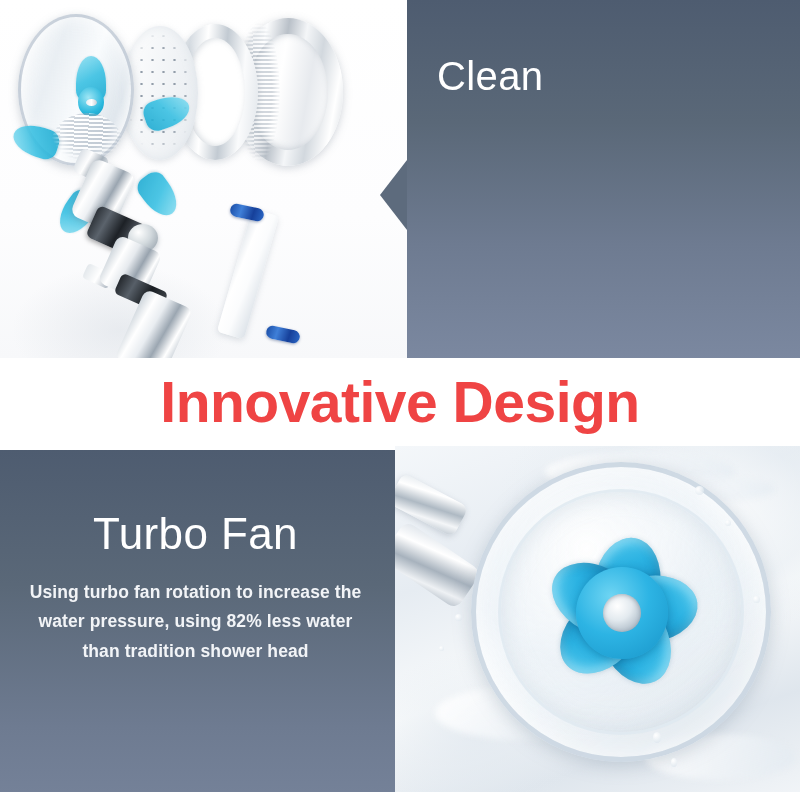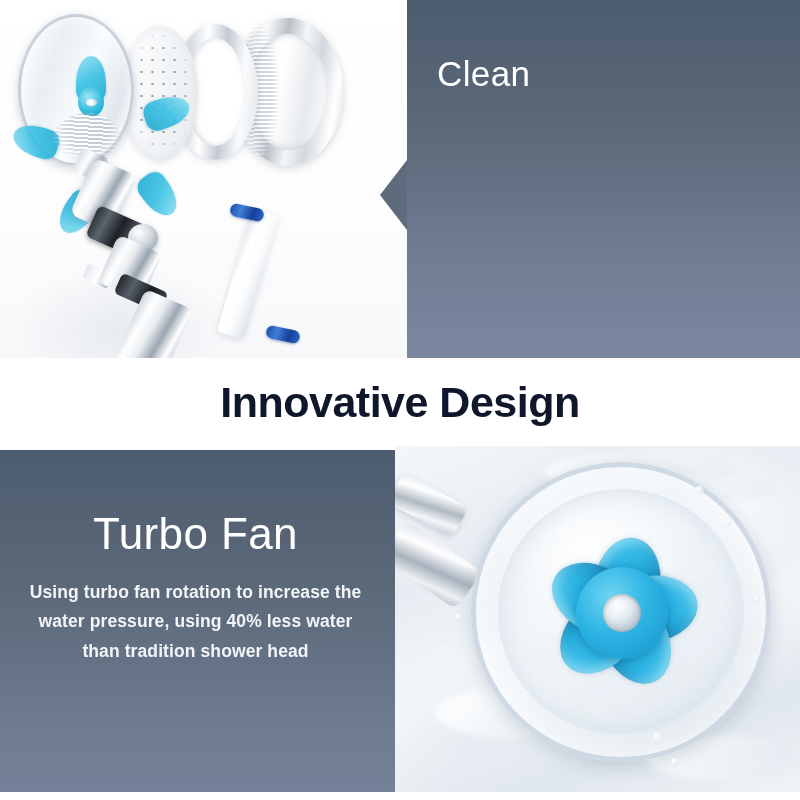--- a/index.html
+++ b/index.html
@@ -170,34 +170,34 @@
     background:linear-gradient(180deg,#4e5c70 0%,#5a6878 34%,#6e7b91 68%,#7b88a0 100%);
     padding:56px 34px 0 30px;
   }
   .panel-clean .notch {
     position:absolute; left:-27px; top:160px; width:0; height:0;
     border-top:35px solid transparent;
     border-bottom:35px solid transparent;
     border-right:27px solid #5d6b7d;
   }
   .heading-clean {
-    color:#ffffff; font-size:35px; font-weight:400; letter-spacing:.4px;
+    color:#ffffff; font-size:40px; font-weight:400; letter-spacing:.4px;
     line-height:1; margin-bottom:22px;
   }
   .body-clean {
     color:#f2f4f7; font-size:17.5px; font-weight:700; line-height:1.62; letter-spacing:.1px;
   }
 
   
   .band-title {
     position:absolute; left:0; top:358px; width:800px; height:88px;
     background:#ffffff; display:flex; align-items:center; justify-content:center;
   }
   .band-title h1 {
-    color:#0f172a; font-size:43px; font-weight:700; letter-spacing:-.5px; line-height:1;
+    color:#ef4444; font-size:57px; font-weight:700; letter-spacing:-.5px; line-height:1;
   }
 
   
   .bottom-section { position:absolute; left:0; top:446px; width:800px; height:354px; background:#ffffff; }
 
   
   .panel-turbo {
     position:absolute; left:0; top:4px; width:395px; height:420px;
     background:linear-gradient(180deg,#4e5c70 0%,#5a6878 32%,#6e7b91 66%,#7b88a0 100%);
     padding:62px 30px 0 26px; text-align:center;
@@ -341,21 +341,21 @@
 
   <div class="band-title">
     <h1>Innovative Design</h1>
   </div>
 
   <div class="bottom-section">
 
     <div class="panel-turbo">
       <div class="notch"></div>
       <div class="heading-turbo">Turbo Fan</div>
-      <div class="body-turbo">Using turbo fan rotation to increase the water pressure, using 40% less water than tradition shower head</div>
+      <div class="body-turbo">Using turbo fan rotation to increase the water pressure, using 82% less water than tradition shower head</div>
     </div>
 
     <div class="photo-fan">
       <div class="water-streak" style="left:150px;top:6px;width:190px;height:40px;"></div>
       <div class="water-streak" style="left:230px;top:30px;width:150px;height:26px;"></div>
       <div class="water-streak" style="left:40px;top:240px;width:180px;height:54px;"></div>
       <div class="water-streak" style="left:250px;top:288px;width:150px;height:46px;"></div>
 
       <div class="inlet-pipe"></div>
       <div class="inlet-pipe2"></div>

